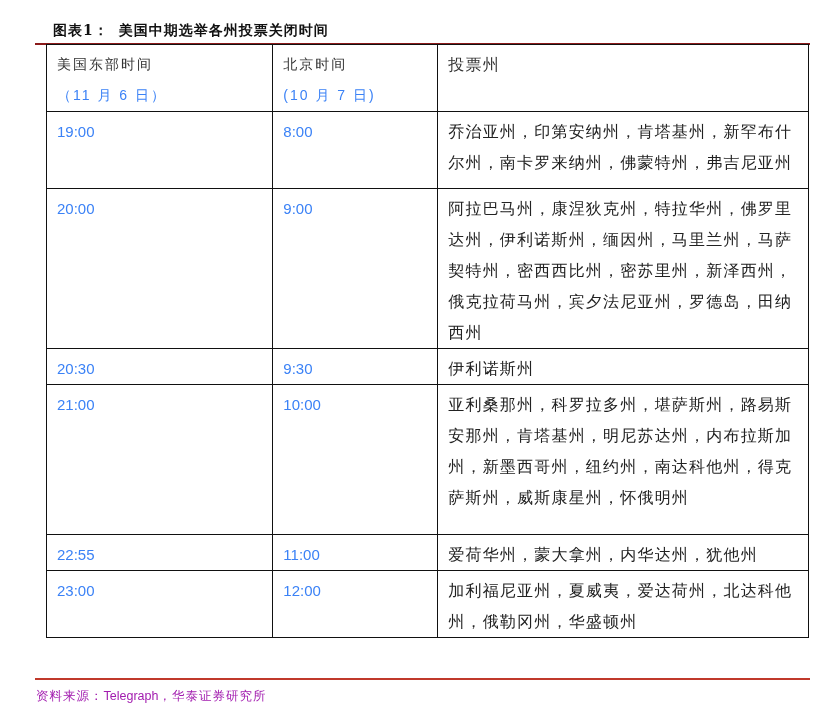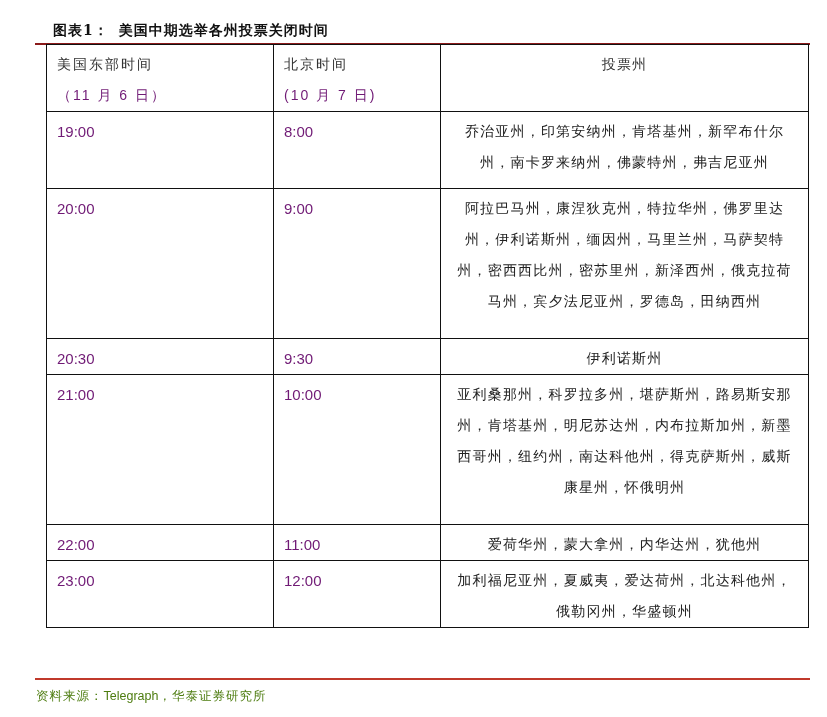--- a/index.html
+++ b/index.html
@@ -3,28 +3,28 @@
 <meta charset="utf-8">
 <style>
   html, body { margin: 0; padding: 0; background: #ffffff; }
   body { width: 827px; height: 717px; position: relative; overflow: hidden;
          font-family: "DejaVu Serif", "Liberation Serif", serif; color: #222; }
   .title { position: absolute; left: 36px; top: 22px; font-size: 14px; font-weight: bold;
            color: #111; letter-spacing: 1px; white-space: nowrap; margin-left: 17px; }
   .title .label { margin-right: 10px; }
   .title-rule { position: absolute; left: 35px; top: 43px; width: 775px; height: 2px; background: #8b1a1a; }
   table { position: absolute; left: 46px; top: 44px; width: 763px; border-collapse: collapse; table-layout: fixed; }
-  td { border: 1.5px solid #111; vertical-align: top; padding: 4px 10px 0 10px; font-size: 14px; line-height: 31px; }
+  td { border: 1.5px solid #111; vertical-align: top; padding: 4px 4px 0 10px; font-size: 14px; line-height: 31px; }
   td.c1 { width: 206px; }
   td.c2 { width: 146px; }
-  td.c3 { width: 347px; letter-spacing: 1.2px; font-size: 14px; text-align: center; }
-  .num { font-family: "Liberation Sans", "DejaVu Sans", sans-serif; font-size: 15px; color: #701a75; }
+  td.c3 { width: 347px; letter-spacing: 1.2px; font-size: 16px; }
+  .num { font-family: "Liberation Sans", "DejaVu Sans", sans-serif; font-size: 15px; color: #3b82f6; }
   .hdr { font-size: 14px; letter-spacing: 2px; color: #333; }
   .bottom-rule { position: absolute; left: 35px; top: 678px; width: 775px; height: 2px; background: #c0392b; }
-  .source { position: absolute; left: 36px; top: 688px; font-size: 12.5px; color: #4d7c0f; letter-spacing: 1px; white-space: nowrap; }
+  .source { position: absolute; left: 36px; top: 688px; font-size: 12.5px; color: #a21caf; letter-spacing: 1px; white-space: nowrap; }
   .source .en { font-family: "Liberation Sans", "DejaVu Sans", sans-serif; letter-spacing: 0; }
 </style>
 </head>
 <body>
 
 <div class="title">
   <span class="label">图表1：</span><span>美国中期选举各州投票关闭时间</span>
 </div>
 <div class="title-rule"></div>
 
@@ -57,21 +57,21 @@
     <td class="c1 num">20:30</td>
     <td class="c2 num">9:30</td>
     <td class="c3">伊利诺斯州</td>
   </tr>
   <tr style="height:150px;">
     <td class="c1 num">21:00</td>
     <td class="c2 num">10:00</td>
     <td class="c3">亚利桑那州，科罗拉多州，堪萨斯州，路易斯安那州，肯塔基州，明尼苏达州，内布拉斯加州，新墨西哥州，纽约州，南达科他州，得克萨斯州，威斯康星州，怀俄明州</td>
   </tr>
   <tr style="height:32px;">
-    <td class="c1 num">22:00</td>
+    <td class="c1 num">22:55</td>
     <td class="c2 num">11:00</td>
     <td class="c3">爱荷华州，蒙大拿州，内华达州，犹他州</td>
   </tr>
   <tr style="height:64px;">
     <td class="c1 num">23:00</td>
     <td class="c2 num">12:00</td>
     <td class="c3">加利福尼亚州，夏威夷，爱达荷州，北达科他州，俄勒冈州，华盛顿州</td>
   </tr>
 </tbody>
   </table>

